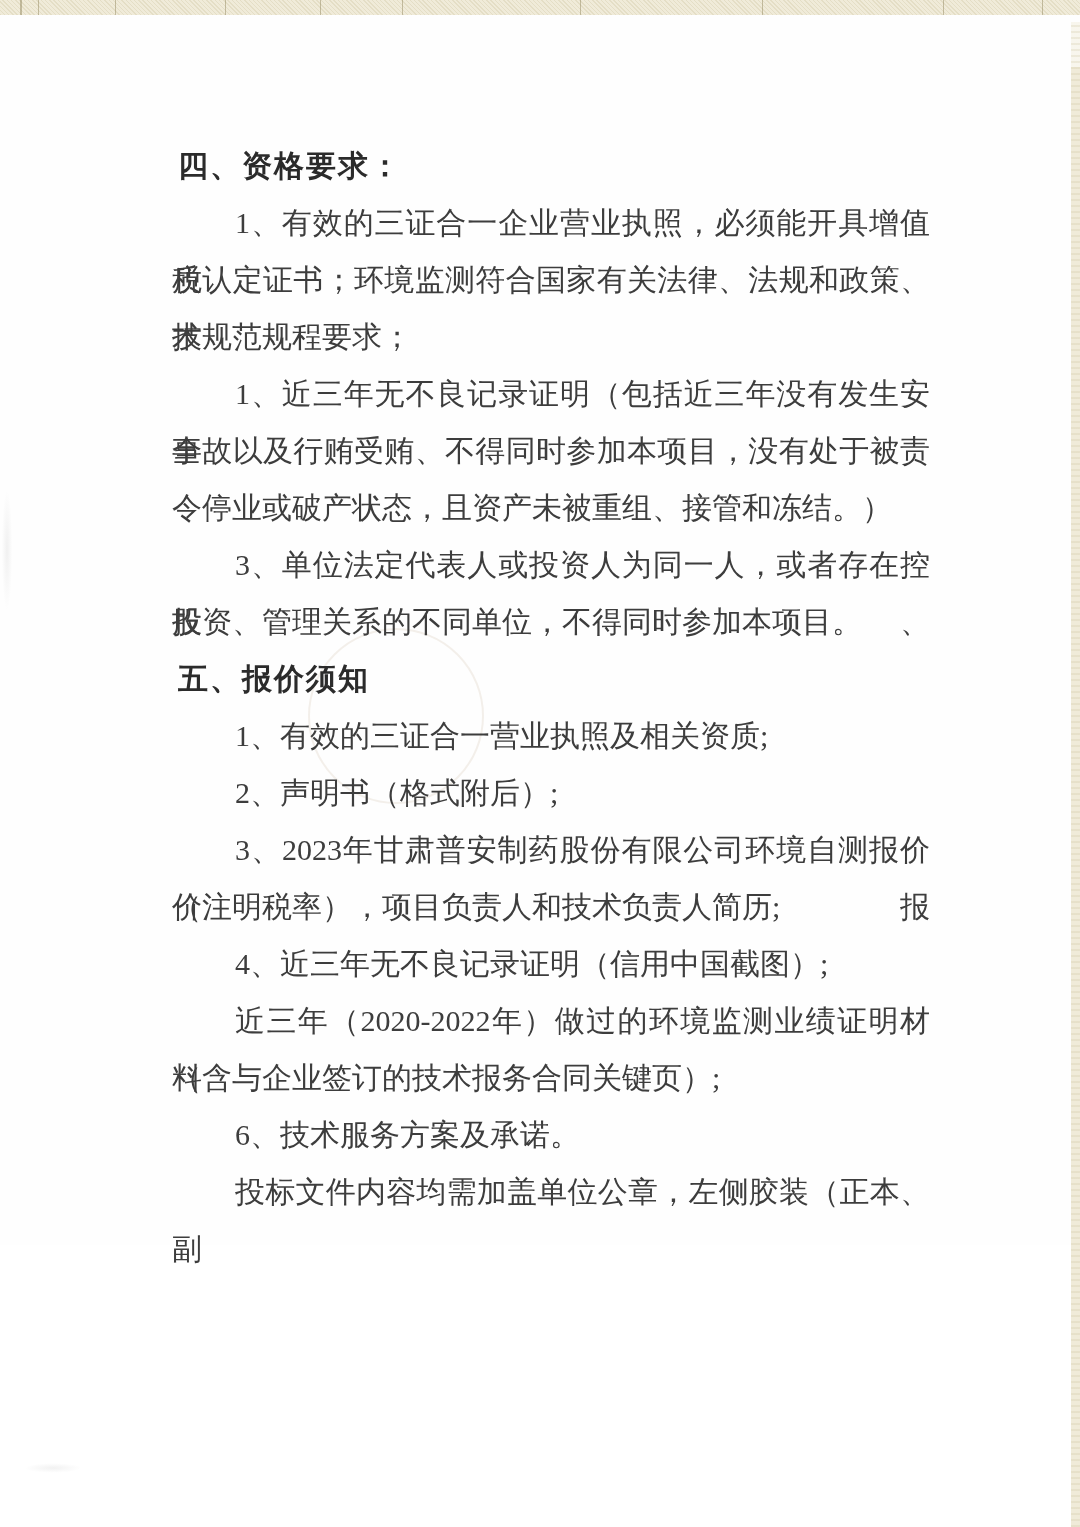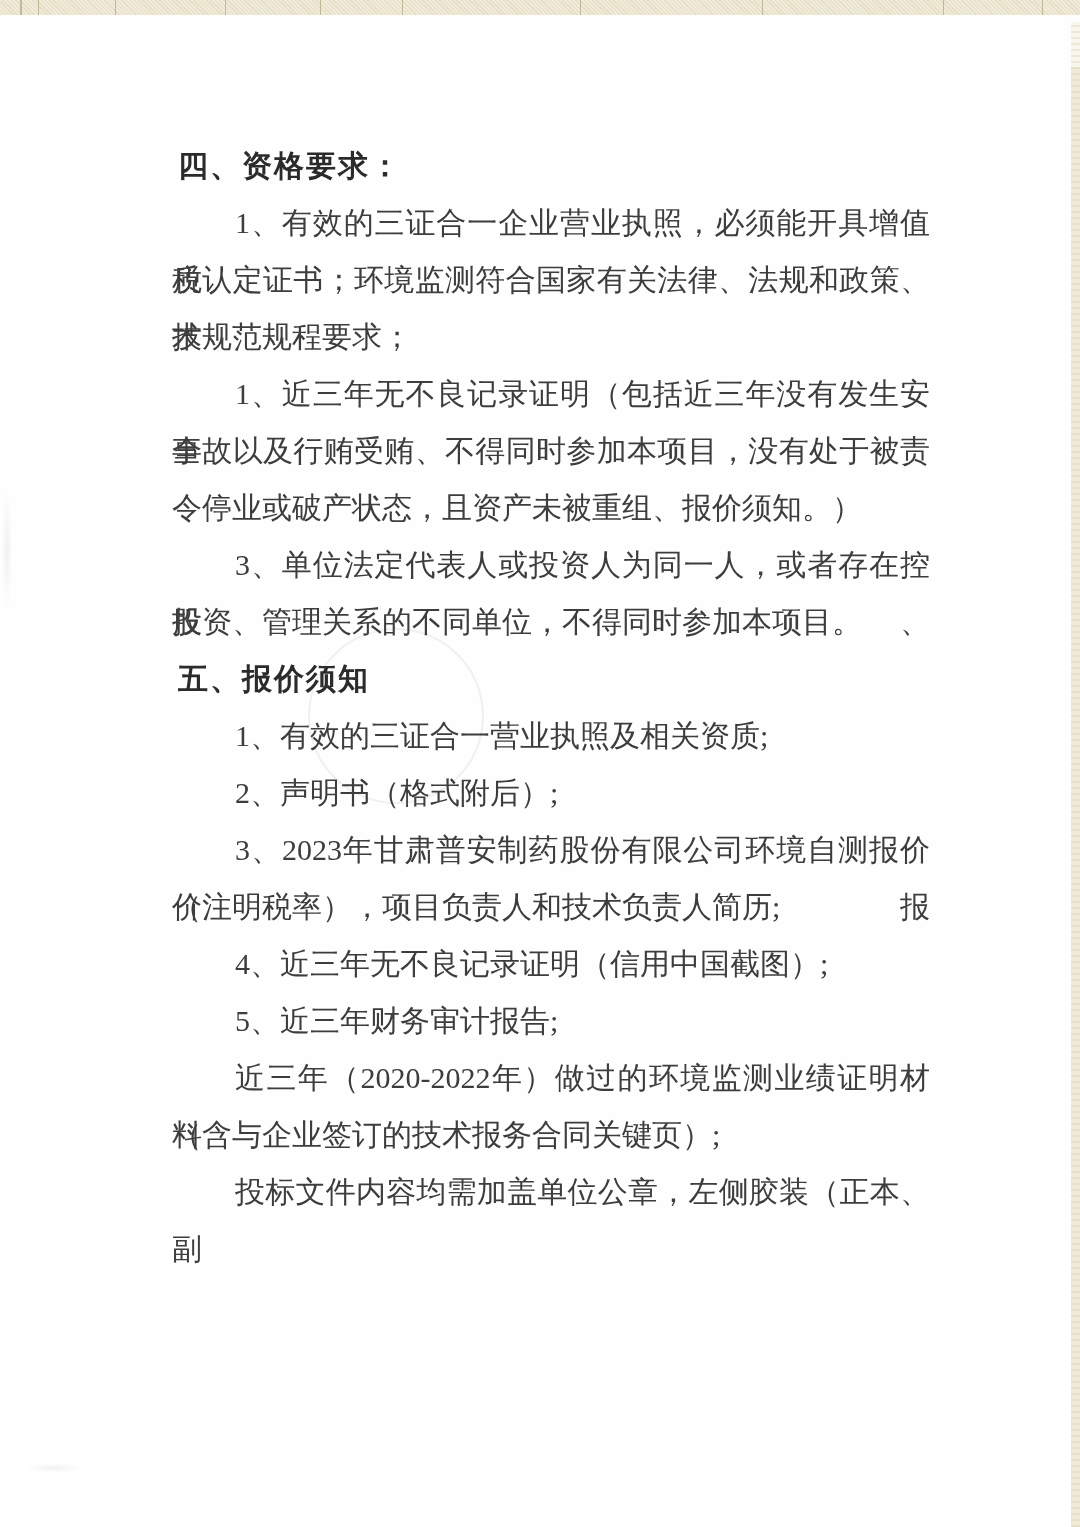--- a/index.html
+++ b/index.html
@@ -95,28 +95,28 @@
   <div class="stain-left"></div>
   <div class="stain-bottom"></div>
 
   <div class="content">
     <div class="line heading">四、资格要求：</div>
     <div class="line full indent">1、有效的三证合一企业营业执照，必须能开具增值税</div>
     <div class="line full">质认定证书；环境监测符合国家有关法律、法规和政策、技</div>
     <div class="line">术规范规程要求；</div>
     <div class="line full indent">1、近三年无不良记录证明（包括近三年没有发生安全</div>
     <div class="line full">事故以及行贿受贿、不得同时参加本项目，没有处于被责</div>
-    <div class="line">令停业或破产状态，且资产未被重组、报价须知。）</div>
+    <div class="line">令停业或破产状态，且资产未被重组、接管和冻结。）</div>
     <div class="line full indent">3、单位法定代表人或投资人为同一人，或者存在控股、</div>
     <div class="line">投资、管理关系的不同单位，不得同时参加本项目。</div>
     <div class="line heading">五、报价须知</div>
     <div class="line indent">1、有效的三证合一营业执照及相关资质;</div>
     <div class="line indent">2、声明书（格式附后）;</div>
     <div class="line full indent">3、2023年甘肃普安制药股份有限公司环境自测报价（报</div>
     <div class="line">价注明税率），项目负责人和技术负责人简历;</div>
     <div class="line indent">4、近三年无不良记录证明（信用中国截图）;</div>
-    <div class="line indent">5、近三年财务审计报告;</div>
     <div class="line full indent">近三年（2020-2022年）做过的环境监测业绩证明材料</div>
     <div class="line">（含与企业签订的技术报务合同关键页）;</div>
+    <div class="line indent">6、技术服务方案及承诺。</div>
     <div class="line full indent">投标文件内容均需加盖单位公章，左侧胶装（正本、副</div>
   </div>
 
 </div>
 
 </body></html>

